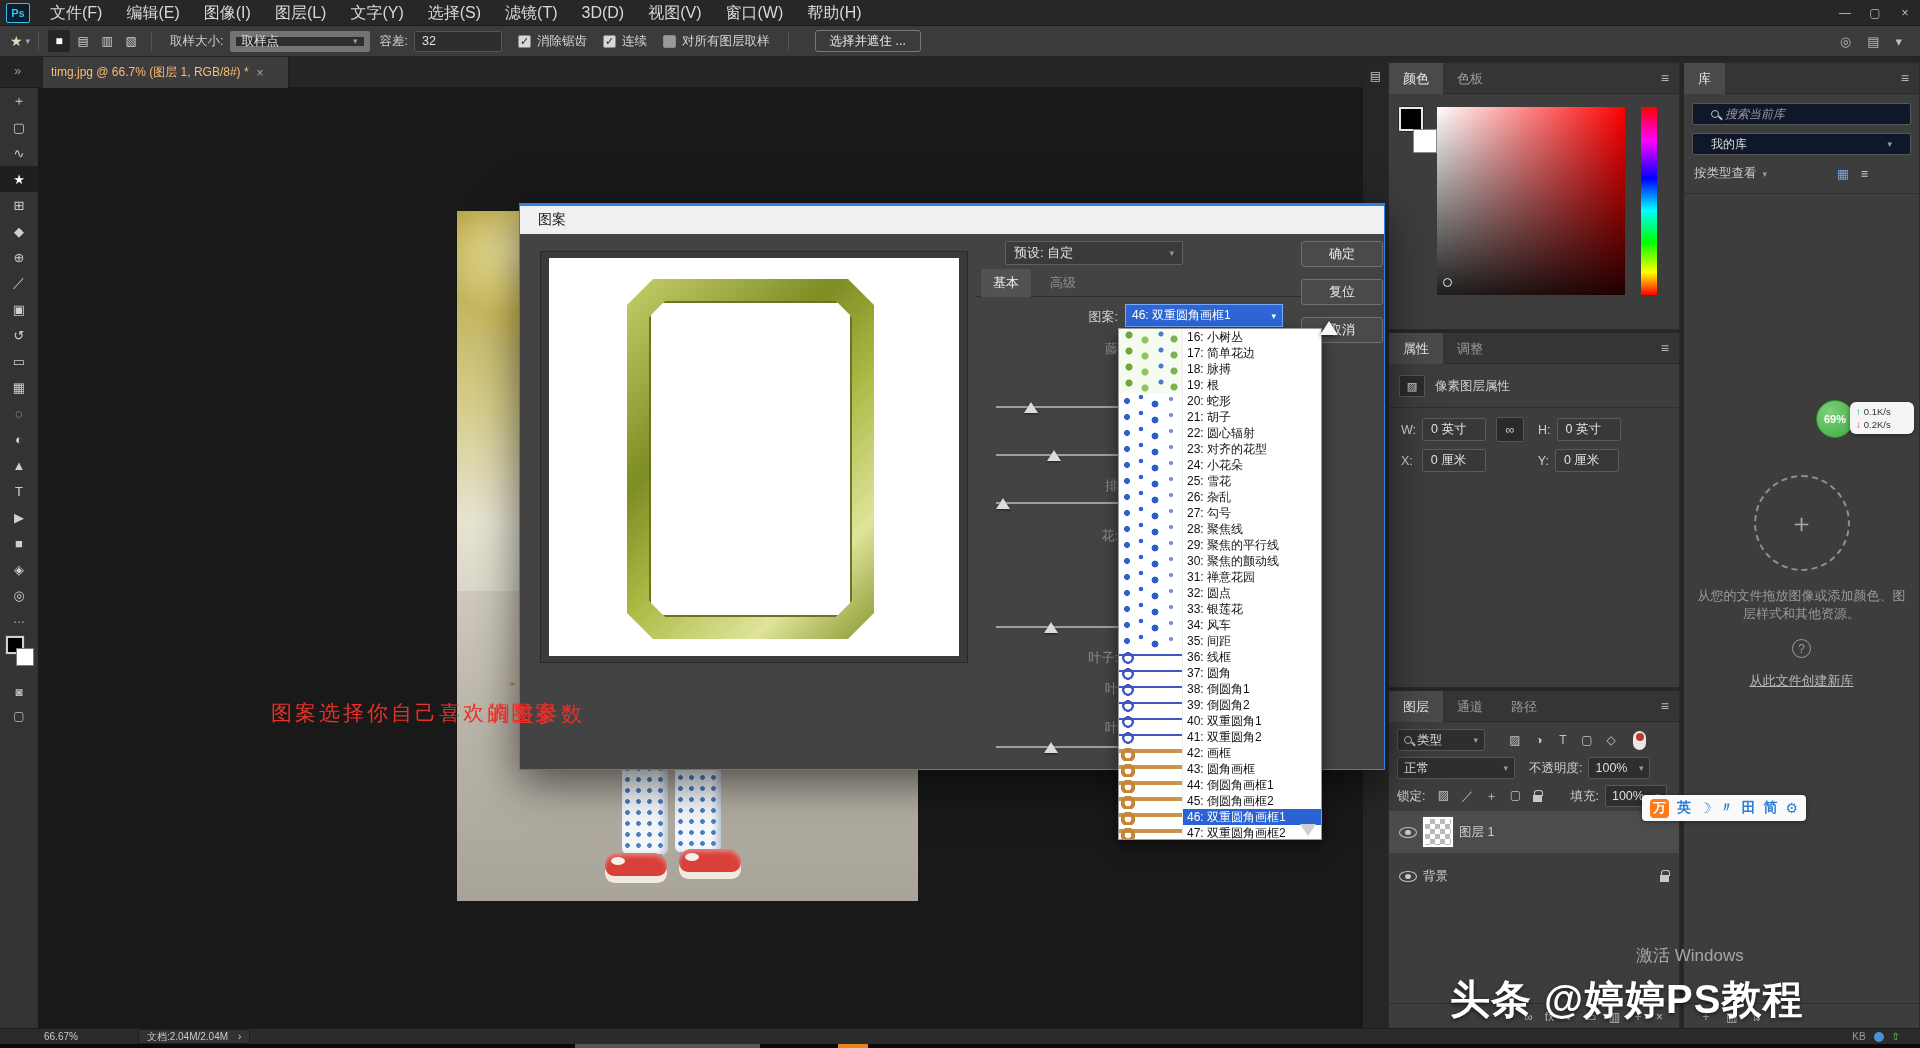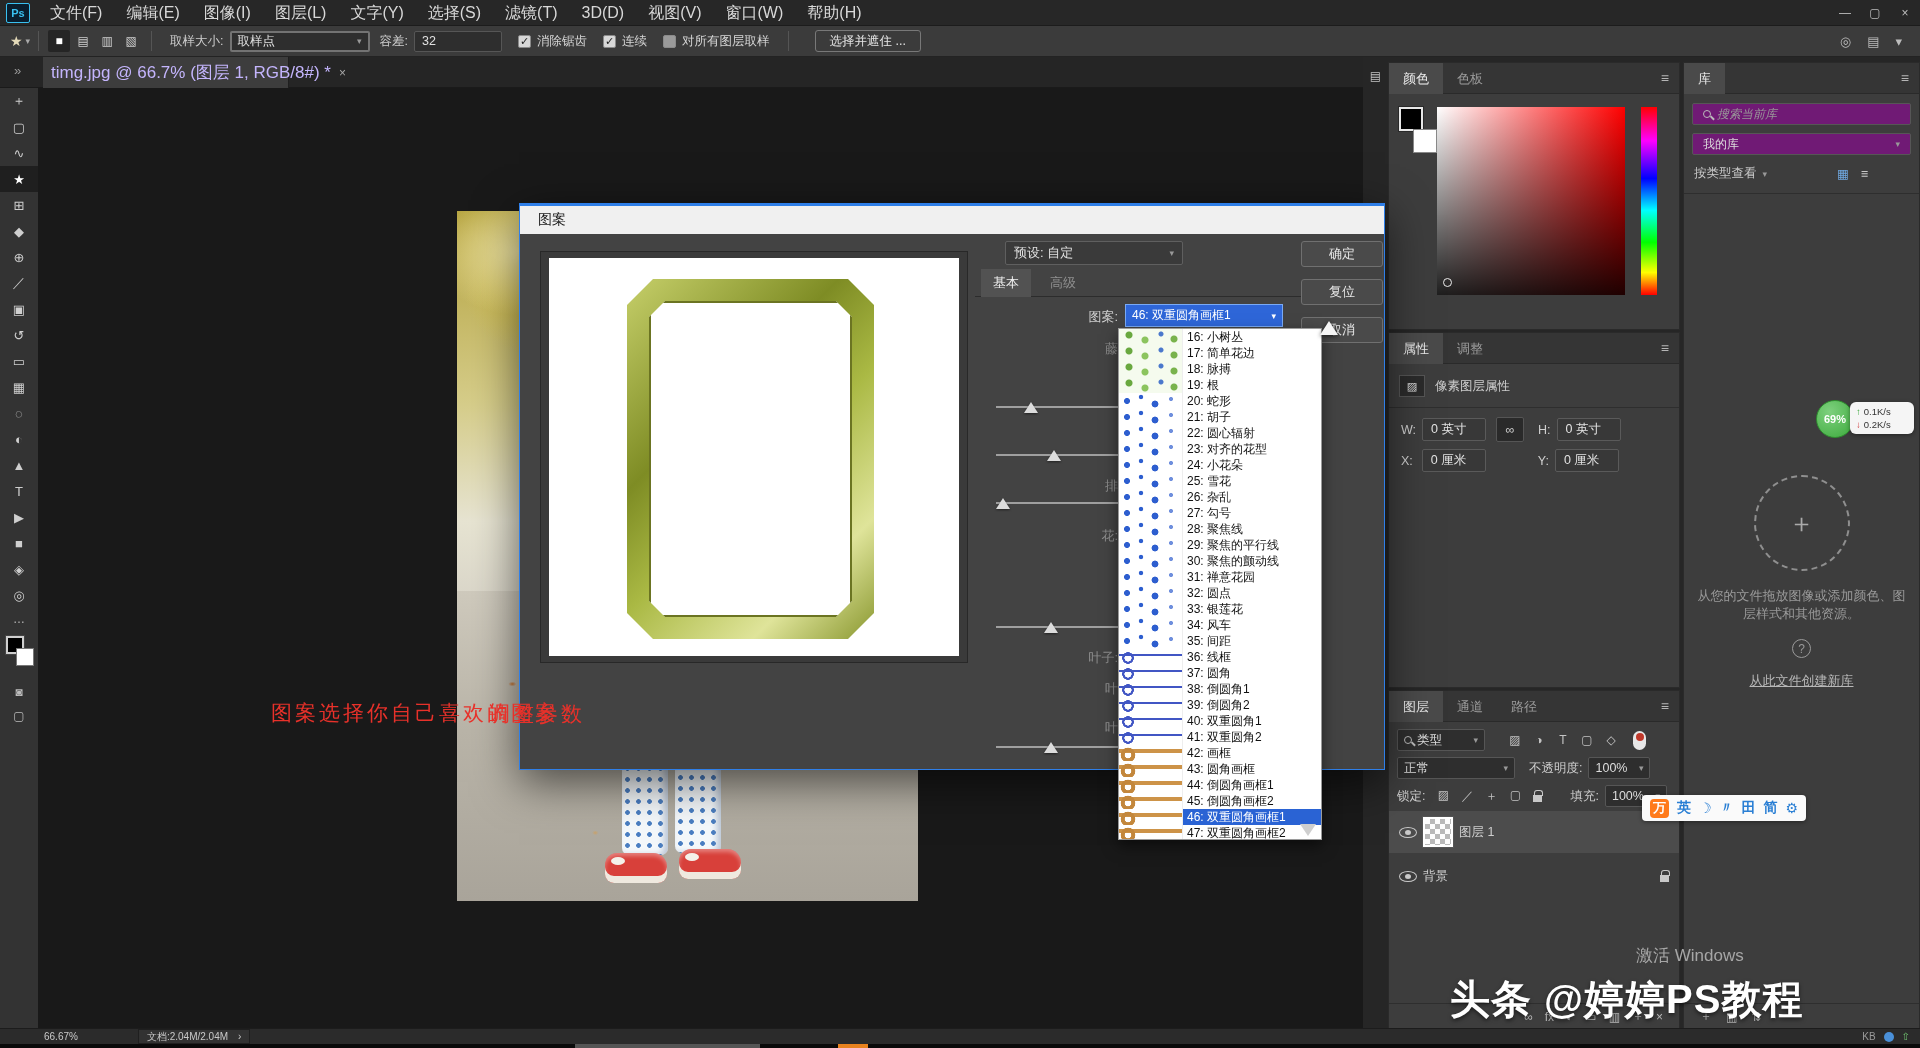--- a/index.html
+++ b/index.html
@@ -18,37 +18,37 @@
 
   
   .optionsbar{position:absolute;left:0;top:26px;width:1920px;height:31px;background:#3b3b3b;
     display:flex;align-items:center;border-bottom:1px solid #232323;font-size:12.5px;color:#d6d6d6}
   .ob-sep{width:1px;height:20px;background:#555;margin:0 8px}
   .tool-chip{display:flex;align-items:center;gap:3px;margin-left:10px;color:#e3d9b8;font-size:14px}
   .tool-chip .carfix{color:#aaa;font-size:9px}
   .mode-ic{width:22px;height:22px;display:flex;align-items:center;justify-content:center;color:#cfcfcf;font-size:12px;margin:0 1px;border-radius:2px}
   .mode-ic.pressed{background:#252525;color:#fff}
   .ob-label{margin:0 6px 0 10px;color:#cfcfcf}
-  .ob-select{background:#2e2e2e;border:2px solid #737373;border-radius:2px;height:21px;
+  .ob-select{background:#2e2e2e;border:6px solid #737373;border-radius:2px;height:21px;
     display:flex;align-items:center;padding:0 6px;min-width:140px;justify-content:space-between;color:#e0e0e0}
   .ob-input{background:#2e2e2e;border:1px solid #565656;border-radius:2px;height:21px;width:88px;
     display:flex;align-items:center;padding:0 7px;color:#e0e0e0}
   .cb{display:flex;align-items:center;gap:6px;margin-left:16px}
   .cb .box{width:13px;height:13px;background:#d8d8d8;border:1px solid #8a8a8a;border-radius:2px;
     display:flex;align-items:center;justify-content:center;font-size:11px;color:#1c1c1c;font-weight:bold}
   .cb .box.off{background:#9a9a9a}
   .ob-btn{border:1px solid #787878;border-radius:3px;height:22px;padding:0 14px;display:flex;align-items:center;color:#e6e6e6;margin-left:18px}
   .ob-right{margin-left:auto;display:flex;gap:16px;margin-right:18px;color:#bdbdbd;font-size:13px}
 
   
   .tabbar{position:absolute;left:0;top:57px;width:1363px;height:31px;background:#252525;border-bottom:1px solid #1a1a1a}
   .tab-collapse{position:absolute;left:14px;top:6px;color:#9a9a9a;font-size:13px;letter-spacing:-2px}
   .doc-tab{position:absolute;left:43px;top:0;width:246px;height:31px;background:#3d3d3d;
     display:flex;align-items:center;padding:0 8px;gap:8px;border-right:1px solid #1f1f1f}
-  .doc-tab .t{font-size:17px;color:#c4b5fd;white-space:nowrap}
+  .doc-tab .t{font-size:12px;color:#fdba74;white-space:nowrap}
   .doc-tab .x{color:#a8a8a8;font-size:12px}
 
   
   .toolbar{position:absolute;left:0;top:88px;width:38px;height:942px;background:#333}
   .tool{width:38px;height:26px;display:flex;align-items:center;justify-content:center;color:#cfcfcf;font-size:13px}
   .tool.selected{background:#1f1f1f;color:#fff}
   .tool-more{width:38px;text-align:center;color:#bbb;margin-top:4px}
   .fgbg{position:relative;width:38px;height:46px;margin-top:8px}
   .fgbg .fg{position:absolute;left:6px;top:2px;width:18px;height:18px;background:#000;border:2px solid #cfcfcf;outline:1px solid #444}
   .fgbg .bg{position:absolute;left:16px;top:14px;width:18px;height:18px;background:#fff;border:1px solid #777}
@@ -113,21 +113,21 @@
   .eye{position:relative;width:18px;height:11px;border:1px solid #c9c9c9;border-radius:50%;flex:none}
   .eye::after{content:"";position:absolute;left:5px;top:2px;width:6px;height:5px;background:#c9c9c9;border-radius:50%}
   .lthumb{width:30px;height:30px;border:1px solid #888;flex:none}
   .lthumb.checker{background-image:linear-gradient(45deg,#b9b9b9 25%,transparent 25%,transparent 75%,#b9b9b9 75%),linear-gradient(45deg,#b9b9b9 25%,#fdfdfd 25%,#fdfdfd 75%,#b9b9b9 75%);background-size:10px 10px;background-position:0 0,5px 5px;border:2px solid #fff;outline:1px solid #555}
   .lthumb.photo{width:24px;height:32px;background:linear-gradient(180deg,#d8c53e 0%,#e0d795 40%,#cfc9b8 58%,#9a958a 100%)}
   .mlock{position:relative;width:9px;height:7px;background:#c8c8c8;margin-top:5px;flex:none}
   .mlock::before{content:"";position:absolute;left:1px;top:-5px;width:7px;height:5px;border:1.5px solid #c8c8c8;border-bottom:none;border-radius:3px 3px 0 0}
   .lbot{position:absolute;left:0;right:0;bottom:0;height:26px;border-top:1px solid #2e2e2e;display:flex;align-items:center;justify-content:flex-end;gap:12px;padding:0 16px;color:#b8b8b8;font-size:12px}
 
   
-  .libfield{background:#701a75;border:1px solid #565656;border-radius:2px;height:22px;display:flex;align-items:center;gap:6px;padding:0 10px;color:#999}
+  .libfield{background:#0f172a;border:1px solid #565656;border-radius:2px;height:22px;display:flex;align-items:center;gap:6px;padding:0 18px;color:#999}
   .lib-center{position:absolute;left:10px;right:10px;text-align:center;color:#cfcfcf}
   .dash-circle{width:96px;height:96px;border:2px dashed #8f8f8f;border-radius:50%;margin:0 auto;display:flex;align-items:center;justify-content:center;color:#aaa;font-size:26px}
   .help-circle{width:19px;height:19px;border:1.5px solid #9a9a9a;border-radius:50%;margin:0 auto;display:flex;align-items:center;justify-content:center;color:#9a9a9a;font-size:12px}
 
   
   .dialog{position:absolute;left:519px;top:203px;width:866px;height:567px;background:#434343;
     border:1px solid #2f7fe8;box-shadow:0 12px 42px rgba(0,0,0,.6);z-index:20}
   .dlg-title{height:30px;background:#f0f0f0;border-top:2px solid #2f7fe8;display:flex;align-items:center;padding:0 18px;color:#1a1a1a;font-size:14px}
   .preview-box{position:absolute;left:20px;top:47px;width:428px;height:412px;background:#3a3a3a;border:1px solid #282828}
   .preview-canvas{position:absolute;left:8px;top:6px;width:410px;height:398px;background:#fff}
@@ -181,21 +181,21 @@
   .ime-item{color:#2a7fd4;font-size:14px;font-weight:bold}
   .activate{position:absolute;left:1636px;top:944px;color:#a6a6a6;font-size:17px;z-index:40}
   .watermark{position:absolute;left:1450px;top:972px;color:#fff;font-size:40px;font-weight:bold;letter-spacing:1px;
     text-shadow:0 2px 4px rgba(0,0,0,.55);z-index:80;white-space:nowrap}
 
   
   .statusbar{position:absolute;left:0;top:1028px;width:1920px;height:16px;background:#2b2b2b;border-top:1px solid #1c1c1c;
     display:flex;align-items:center;font-size:10px;color:#c9c9c9}
   .sb-zoom{margin-left:44px}
   .sb-doc{margin-left:60px;border:1px solid #1f1f1f;background:#323232;height:15px;display:flex;align-items:center;padding:0 8px;gap:10px}
-  .sb-right{margin-left:auto;margin-right:10px;display:flex;align-items:center;gap:8px;color:#9a9a9a}
+  .sb-right{margin-left:auto;margin-right:20px;display:flex;align-items:center;gap:8px;color:#9a9a9a}
   .sb-right .dotb{width:10px;height:10px;border-radius:50%;background:#4a90d9;display:inline-block}
   .sb-right .uparr{color:#6fc06f}
   .sliver{position:absolute;left:0;top:1044px;width:1920px;height:4px;background:#0a0a0a}
   .sliver .seg1{position:absolute;left:575px;width:185px;height:4px;background:#555}
   .sliver .seg2{position:absolute;left:838px;width:30px;height:4px;background:#e8821e}
 </style>
 </head>
 <body>
 
 <div id="app">

